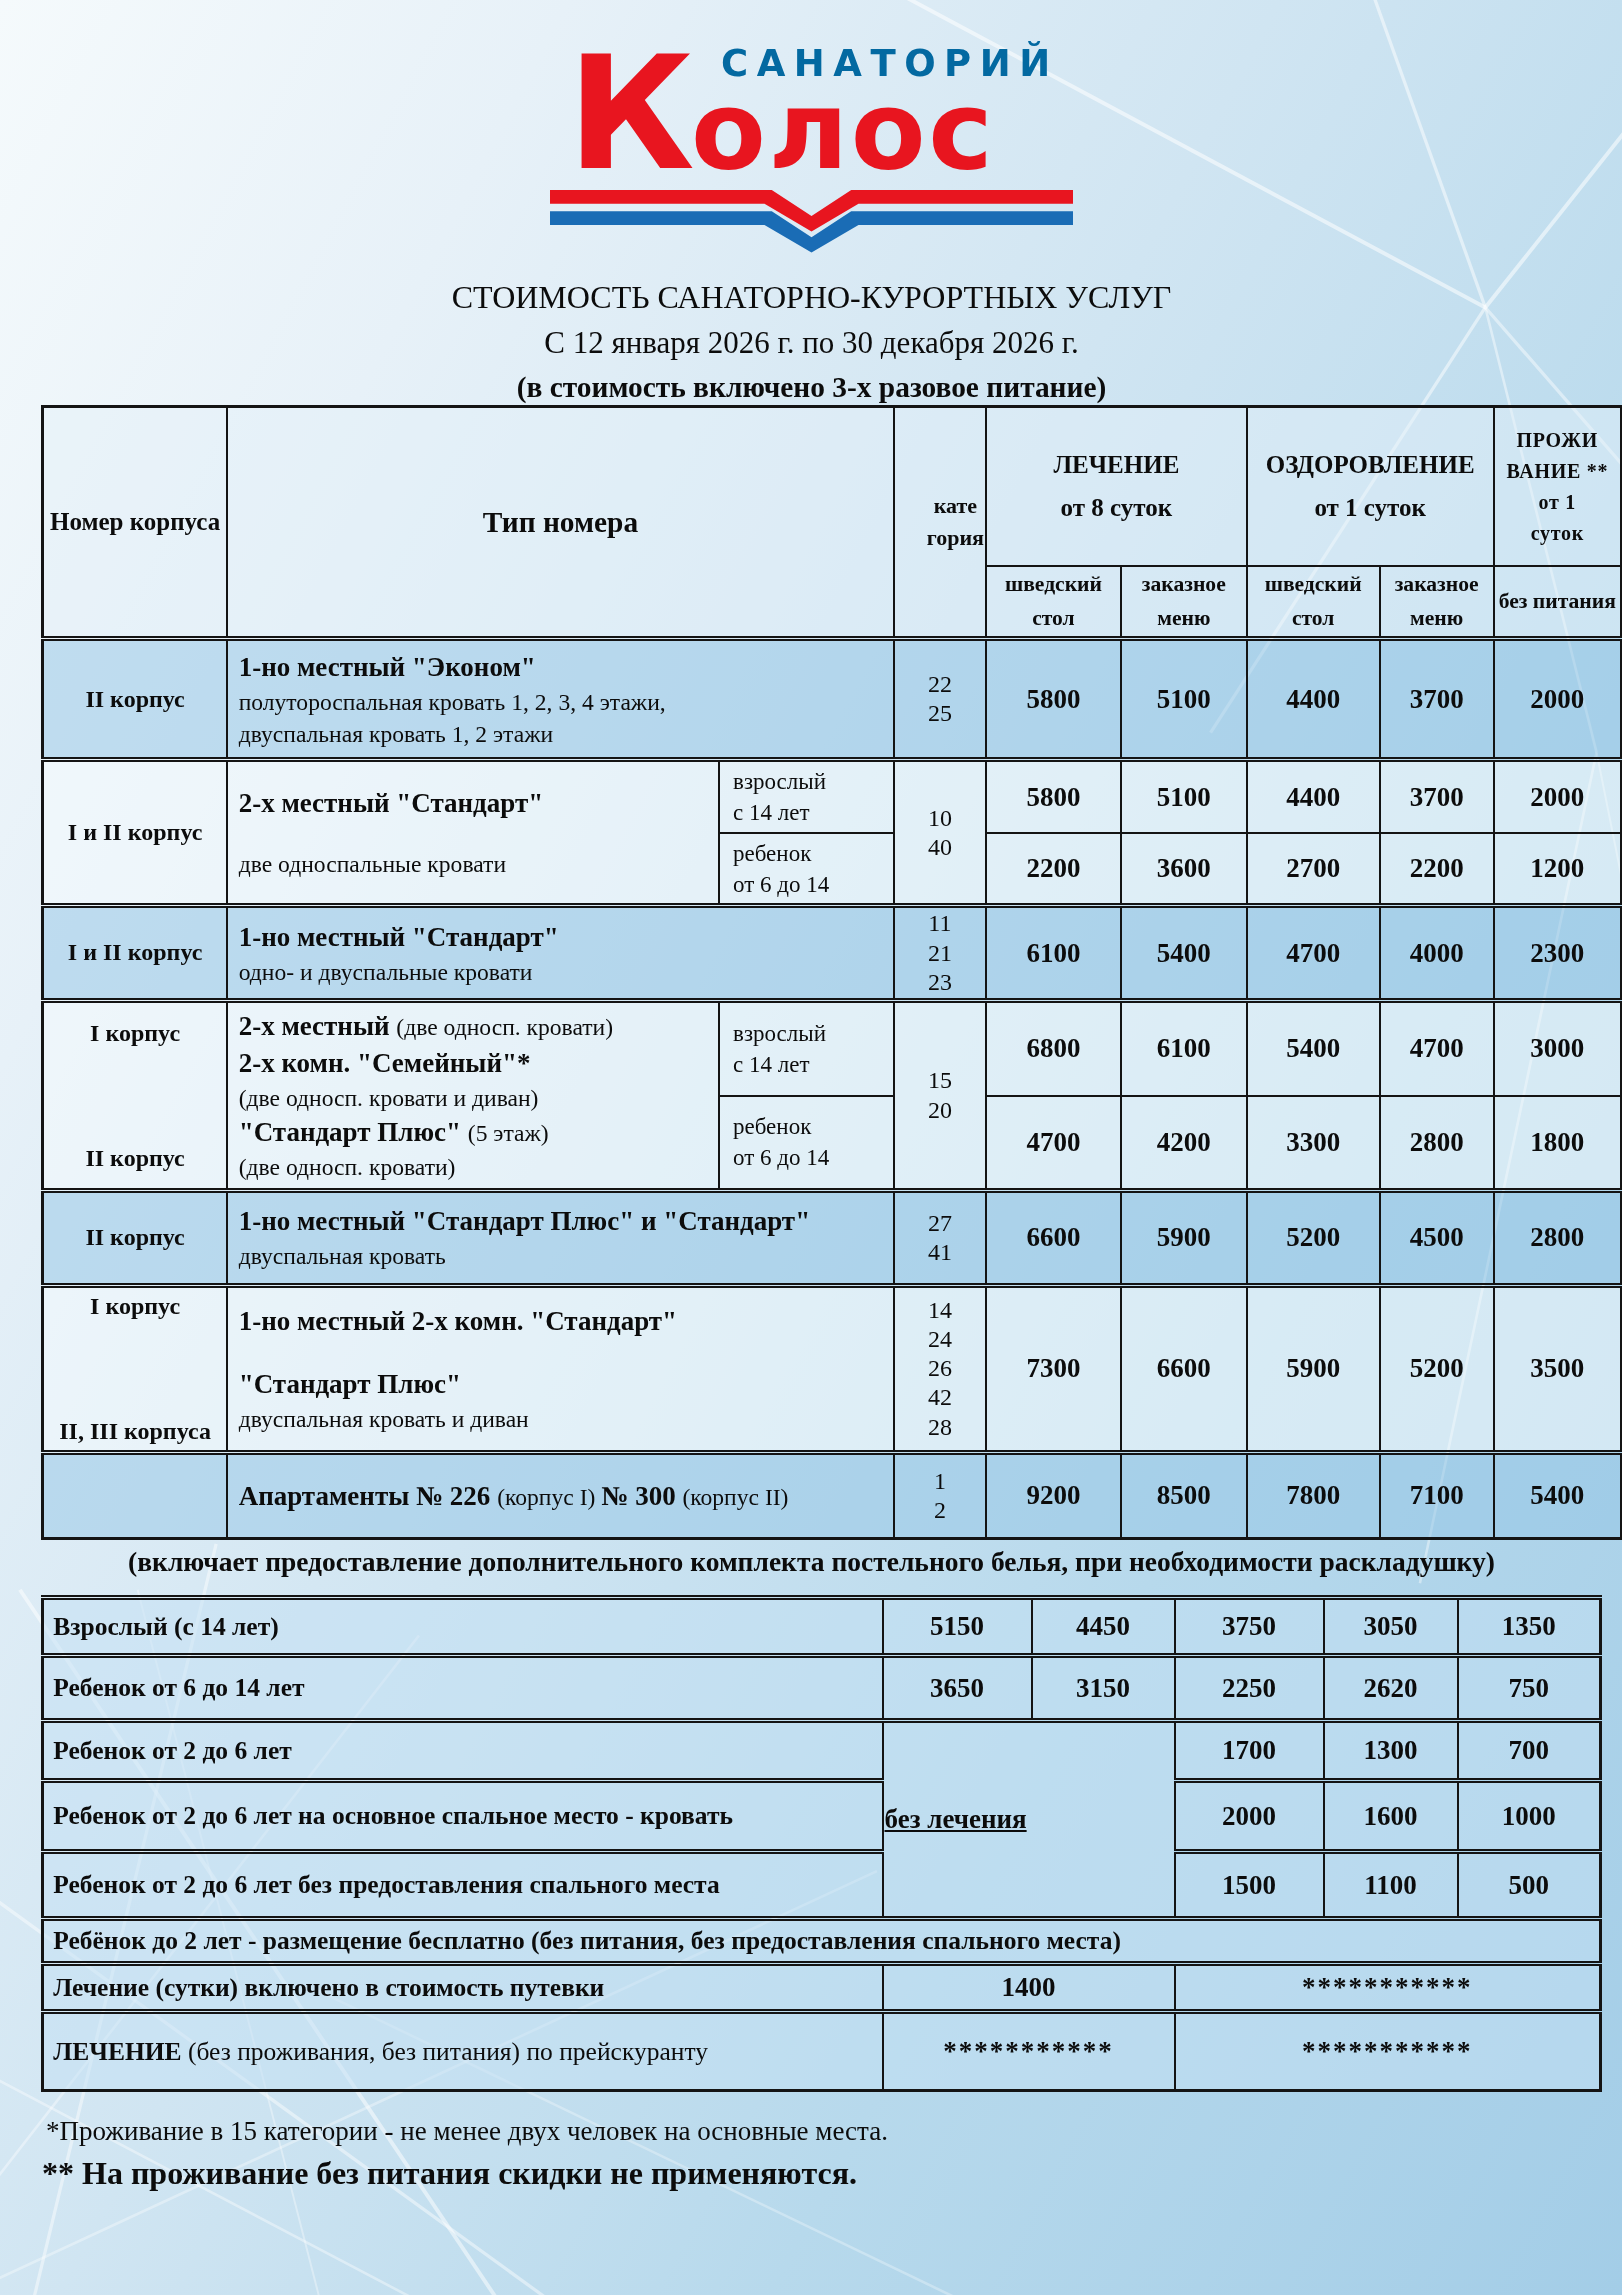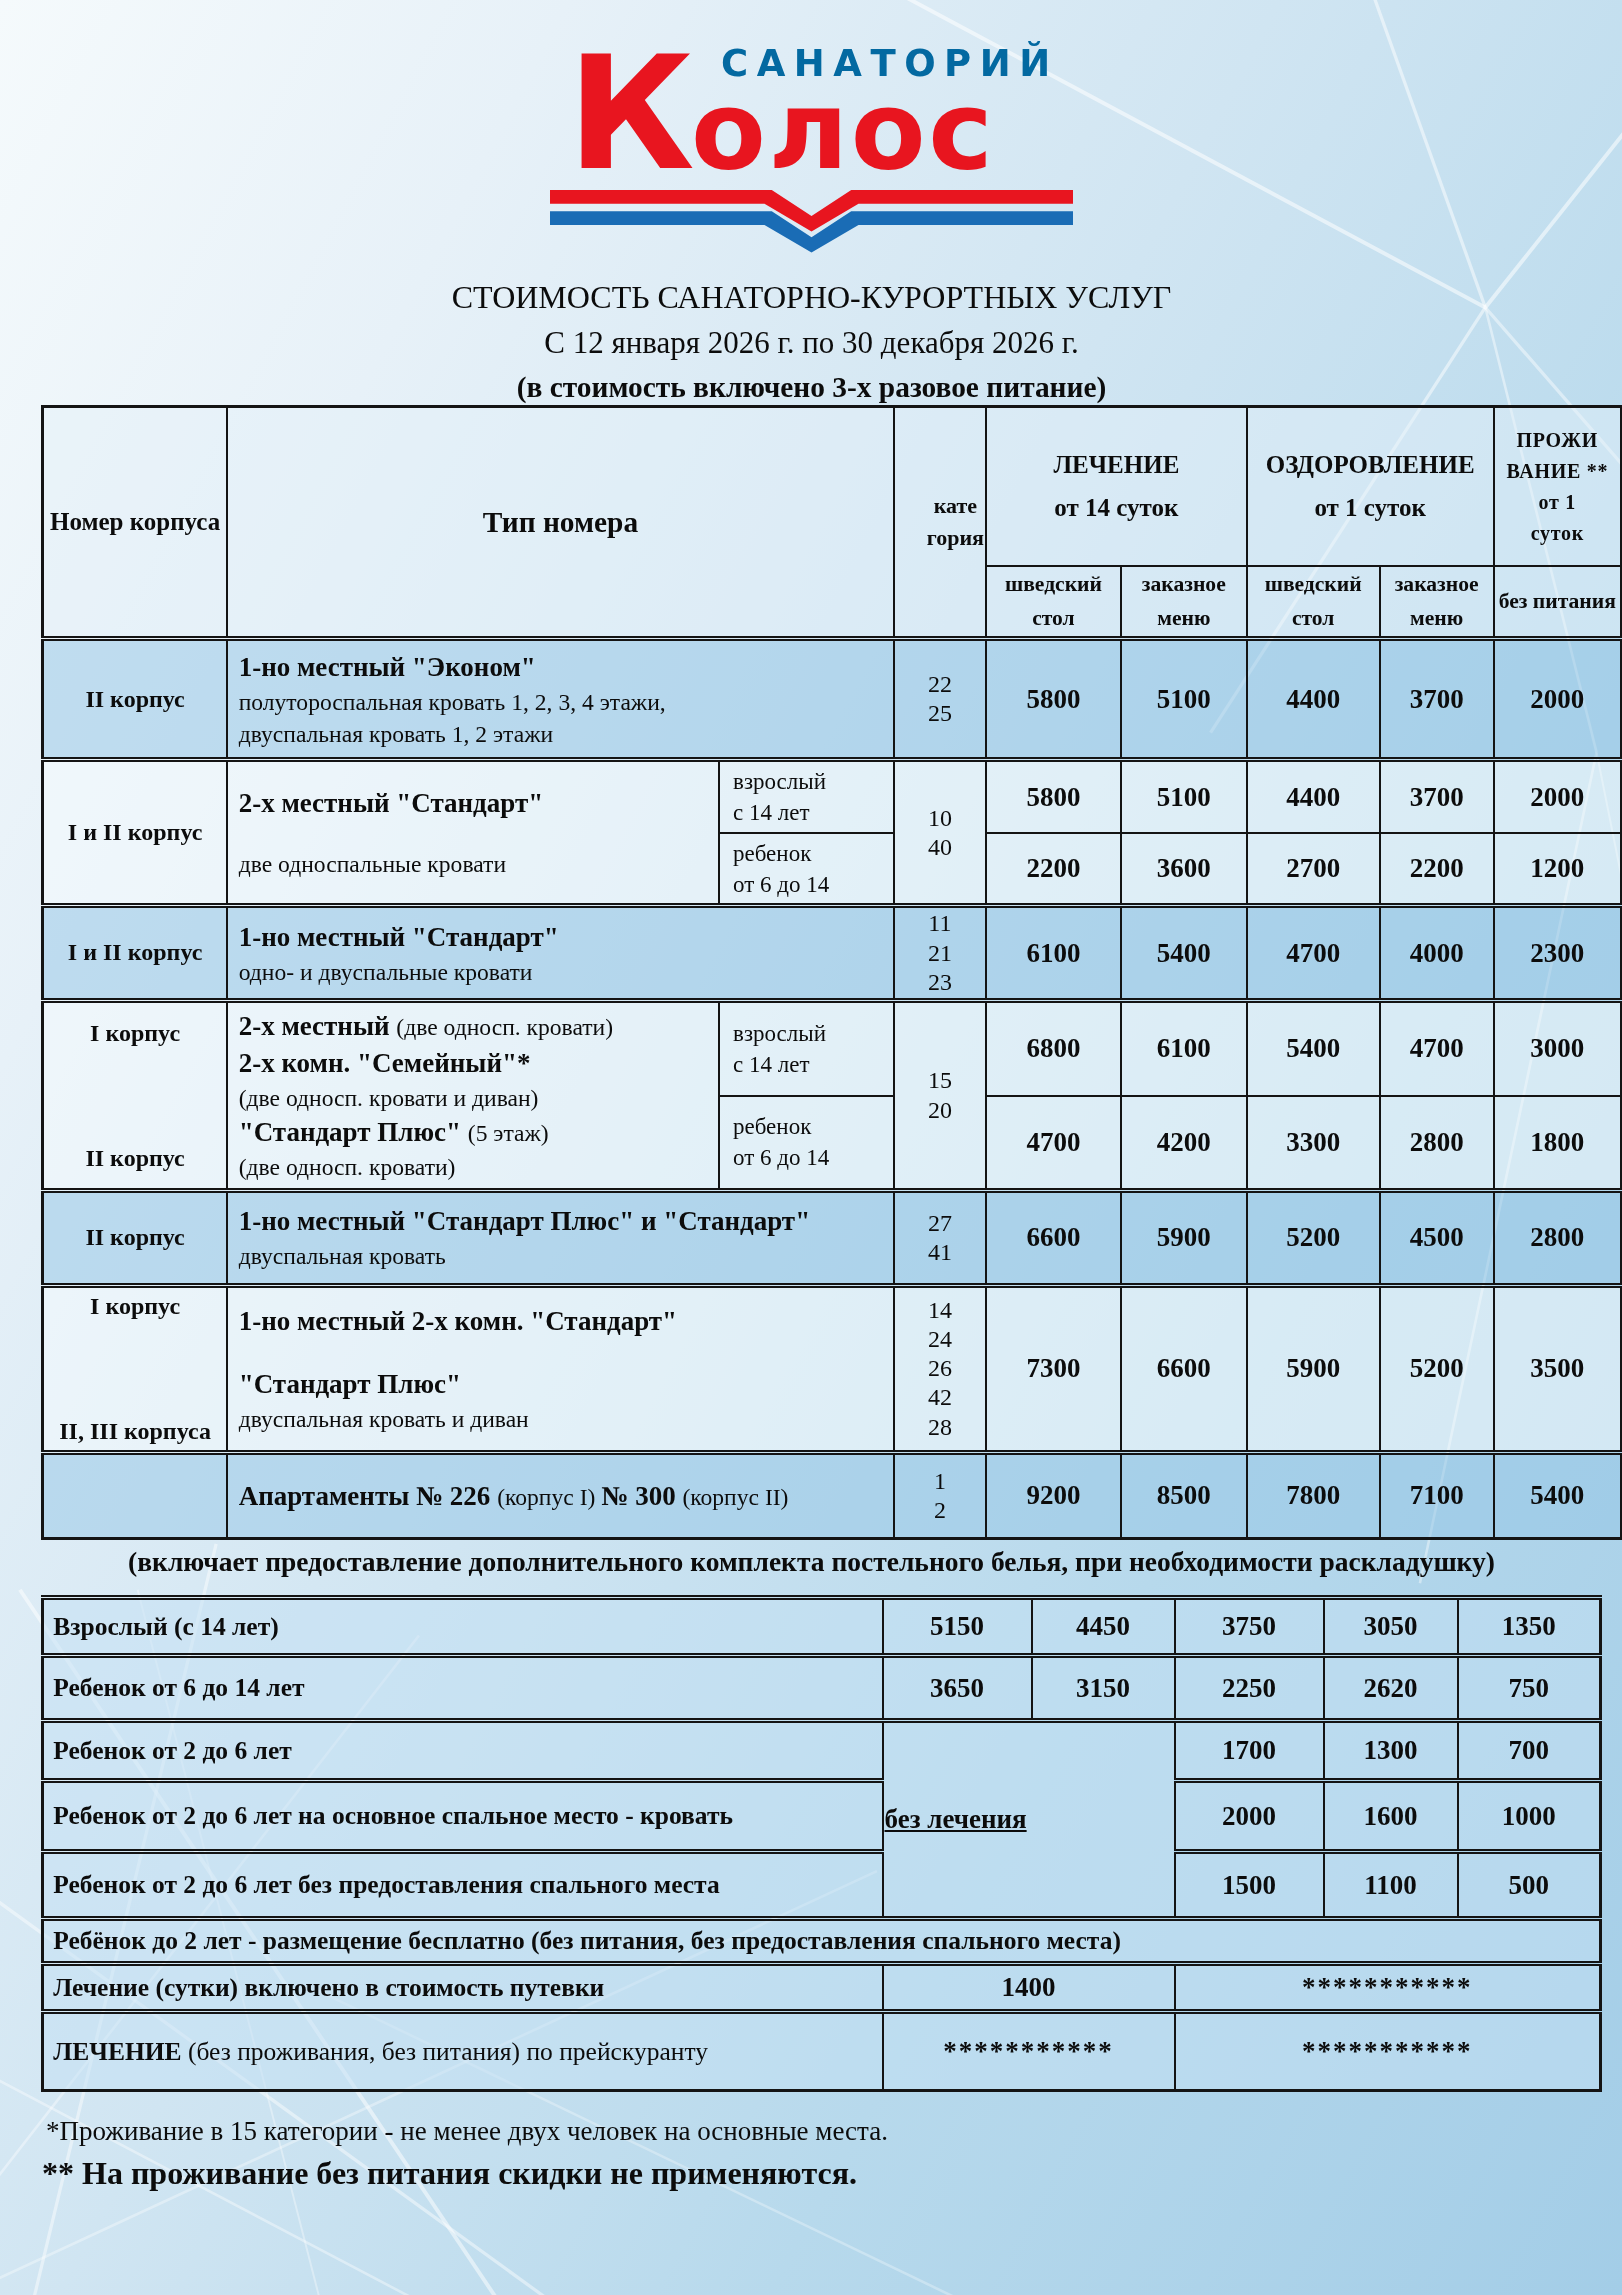--- a/index.html
+++ b/index.html
@@ -124,21 +124,21 @@
         <col style="width:128px">
     </colgroup>
     <tbody>
     <tr class="hrow" style="height:160px">
       <td class="hc hbld" rowspan="2">Номер корпуса</td>
       <td class="hc htype" rowspan="2" colspan="2">Тип номера</td>
       <td class="hc hcat pre" rowspan="2">кате
 гория</td>
       <td class="hc hgrp" colspan="2">
         <div>ЛЕЧЕНИЕ</div>
-        <div>от 14 суток</div>
+        <div>от 8 суток</div>
       </td>
       <td class="hc hgrp" colspan="2">
         <div>ОЗДОРОВЛЕНИЕ</div>
         <div>от 1 суток</div>
       </td>
       <td class="hc hstay pre">ПРОЖИ
 ВАНИЕ **
 от 1
 суток</td>
     </tr>

